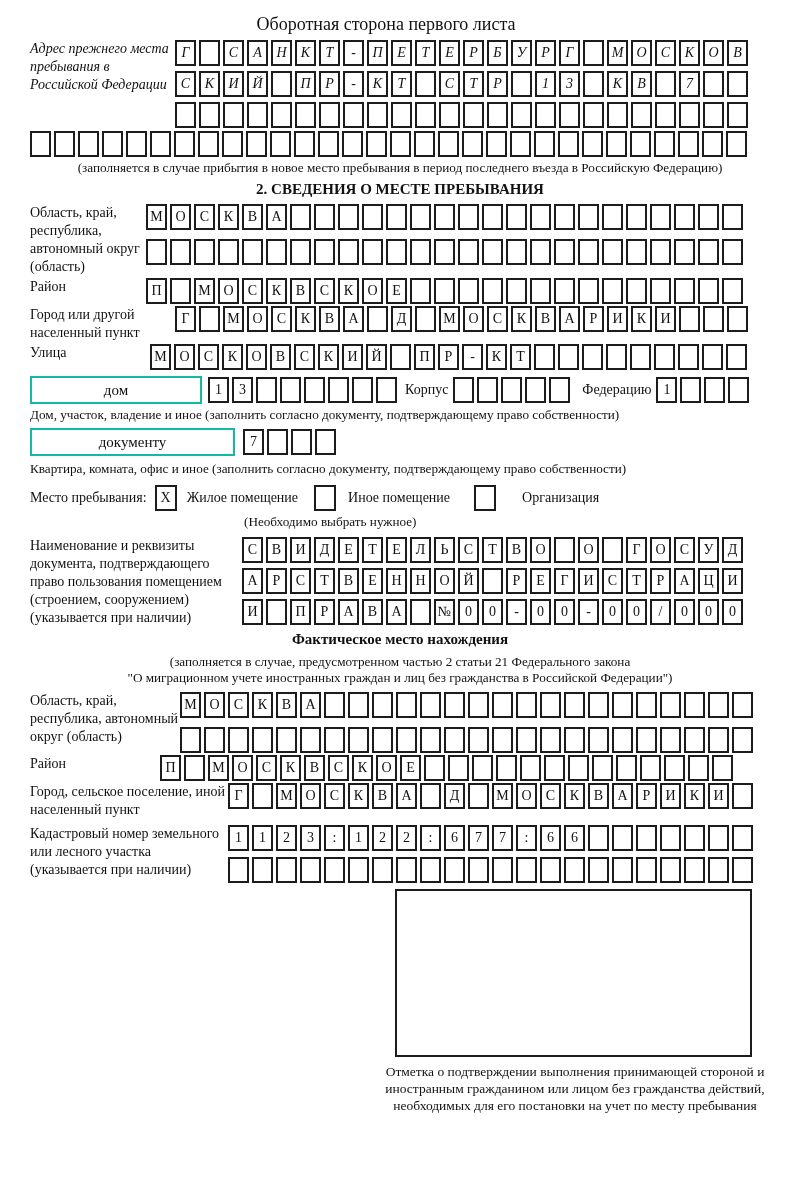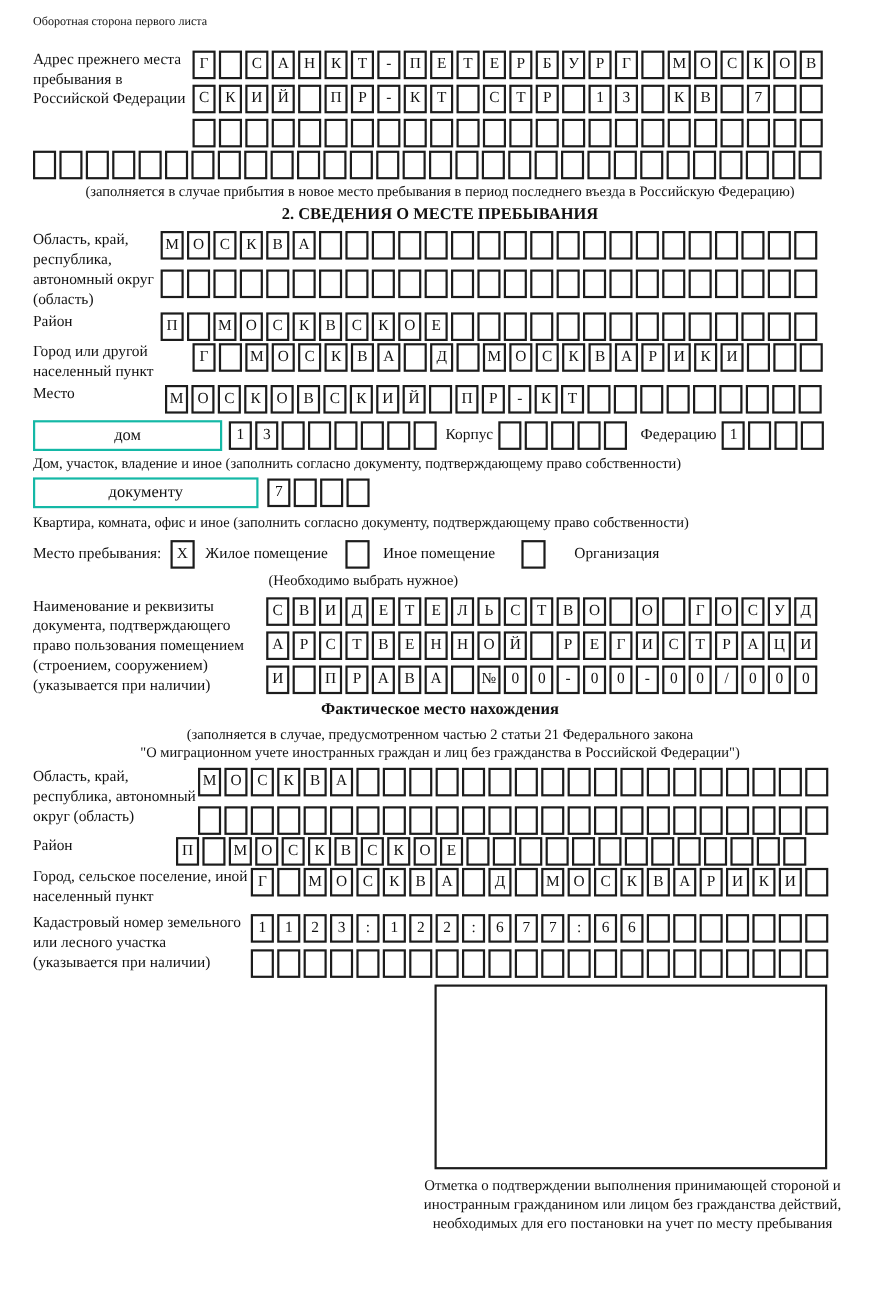--- a/index.html
+++ b/index.html
@@ -1,38 +1,38 @@
 <!DOCTYPE html>
 <html><head>
 <meta charset="utf-8">
 <style>
   * { margin:0; padding:0; box-sizing:border-box; }
   body { background:#fff; font-family:"Liberation Serif","DejaVu Serif",serif; color:#111; }
   .page { position:relative; width:800px; height:1180px; background:#fff; padding:14px 30px 0 30px; overflow:hidden; }
-  .hdr-note { text-align:left; padding-right:28px; font-size:11px; }
+  .hdr-note { text-align:center; padding-right:28px; font-size:18px; }
   .field { display:flex; align-items:flex-start; }
   .lbl { font-size:14px; line-height:18px; flex-shrink:0; }
   .cells-col { display:flex; flex-direction:column; gap:5px; }
   .cellrow { display:flex; gap:3px; }
   .cell { flex:0 0 21px; width:21px; height:26px; border:2px solid #1c1c1c; display:flex;
           align-items:center; justify-content:center; font-size:14px; line-height:1; background:#fff; }
   .w145 { flex:0 0 145px; } .w116 { flex:0 0 116px; } .w120 { flex:0 0 120px; }
   .w212 { flex:0 0 212px; } .w150 { flex:0 0 150px; } .w130 { flex:0 0 130px; } .w198 { flex:0 0 198px; }
   .note { font-size:13.2px; line-height:16px; }
   .center { text-align:center; }
   .sec-title { font-weight:bold; font-size:15px; text-align:center; }
   .bigbox { height:28px; border:2px solid #14b8a6; display:flex; align-items:center; justify-content:center;
             font-size:15px; background:#fff; }
   .inline-lbl { font-size:14px; line-height:28px; }
   .chk { width:22px; height:26px; border:2px solid #1c1c1c; display:flex; align-items:center;
          justify-content:center; font-size:14px; background:#fff; flex-shrink:0; }
   .stamp-box { margin-left:365px; width:357px; height:168px; border:2.5px solid #1c1c1c; background:#fff; }
   .stamp-note { margin-left:350px; width:390px; font-size:13.5px; line-height:17px; text-align:center; }
   .mt2{margin-top:2px;} .mt3{margin-top:3px;} .mt4{margin-top:4px;} .mt5{margin-top:5px;}
-  .mt6{margin-top:6px;} .mt7{margin-top:7px;} .mt20{margin-top:20px;}
+  .mt6{margin-top:6px;} .mt7{margin-top:7px;} .mt20{margin-top:5px;font-style:italic;}
 </style>
 </head>
 <body>
 
 <div class="page">
 
   <div class="hdr-note">Оборотная сторона первого листа</div>
 
   <div class="field mt20">
     <div class="lbl w145">Адрес прежнего места пребывания в Российской Федерации</div>
@@ -268,21 +268,21 @@
         <div class="cell filled">И</div>
         <div class="cell filled">К</div>
         <div class="cell filled">И</div>
         <div class="cell"></div>
         <div class="cell"></div>
         <div class="cell"></div>
       </div>
   </div>
 
   <div class="field mt2">
-    <div class="lbl w120">Место</div>
+    <div class="lbl w120">Улица</div>
     <div class="cellrow">
         <div class="cell filled">М</div>
         <div class="cell filled">О</div>
         <div class="cell filled">С</div>
         <div class="cell filled">К</div>
         <div class="cell filled">О</div>
         <div class="cell filled">В</div>
         <div class="cell filled">С</div>
         <div class="cell filled">К</div>
         <div class="cell filled">И</div>

